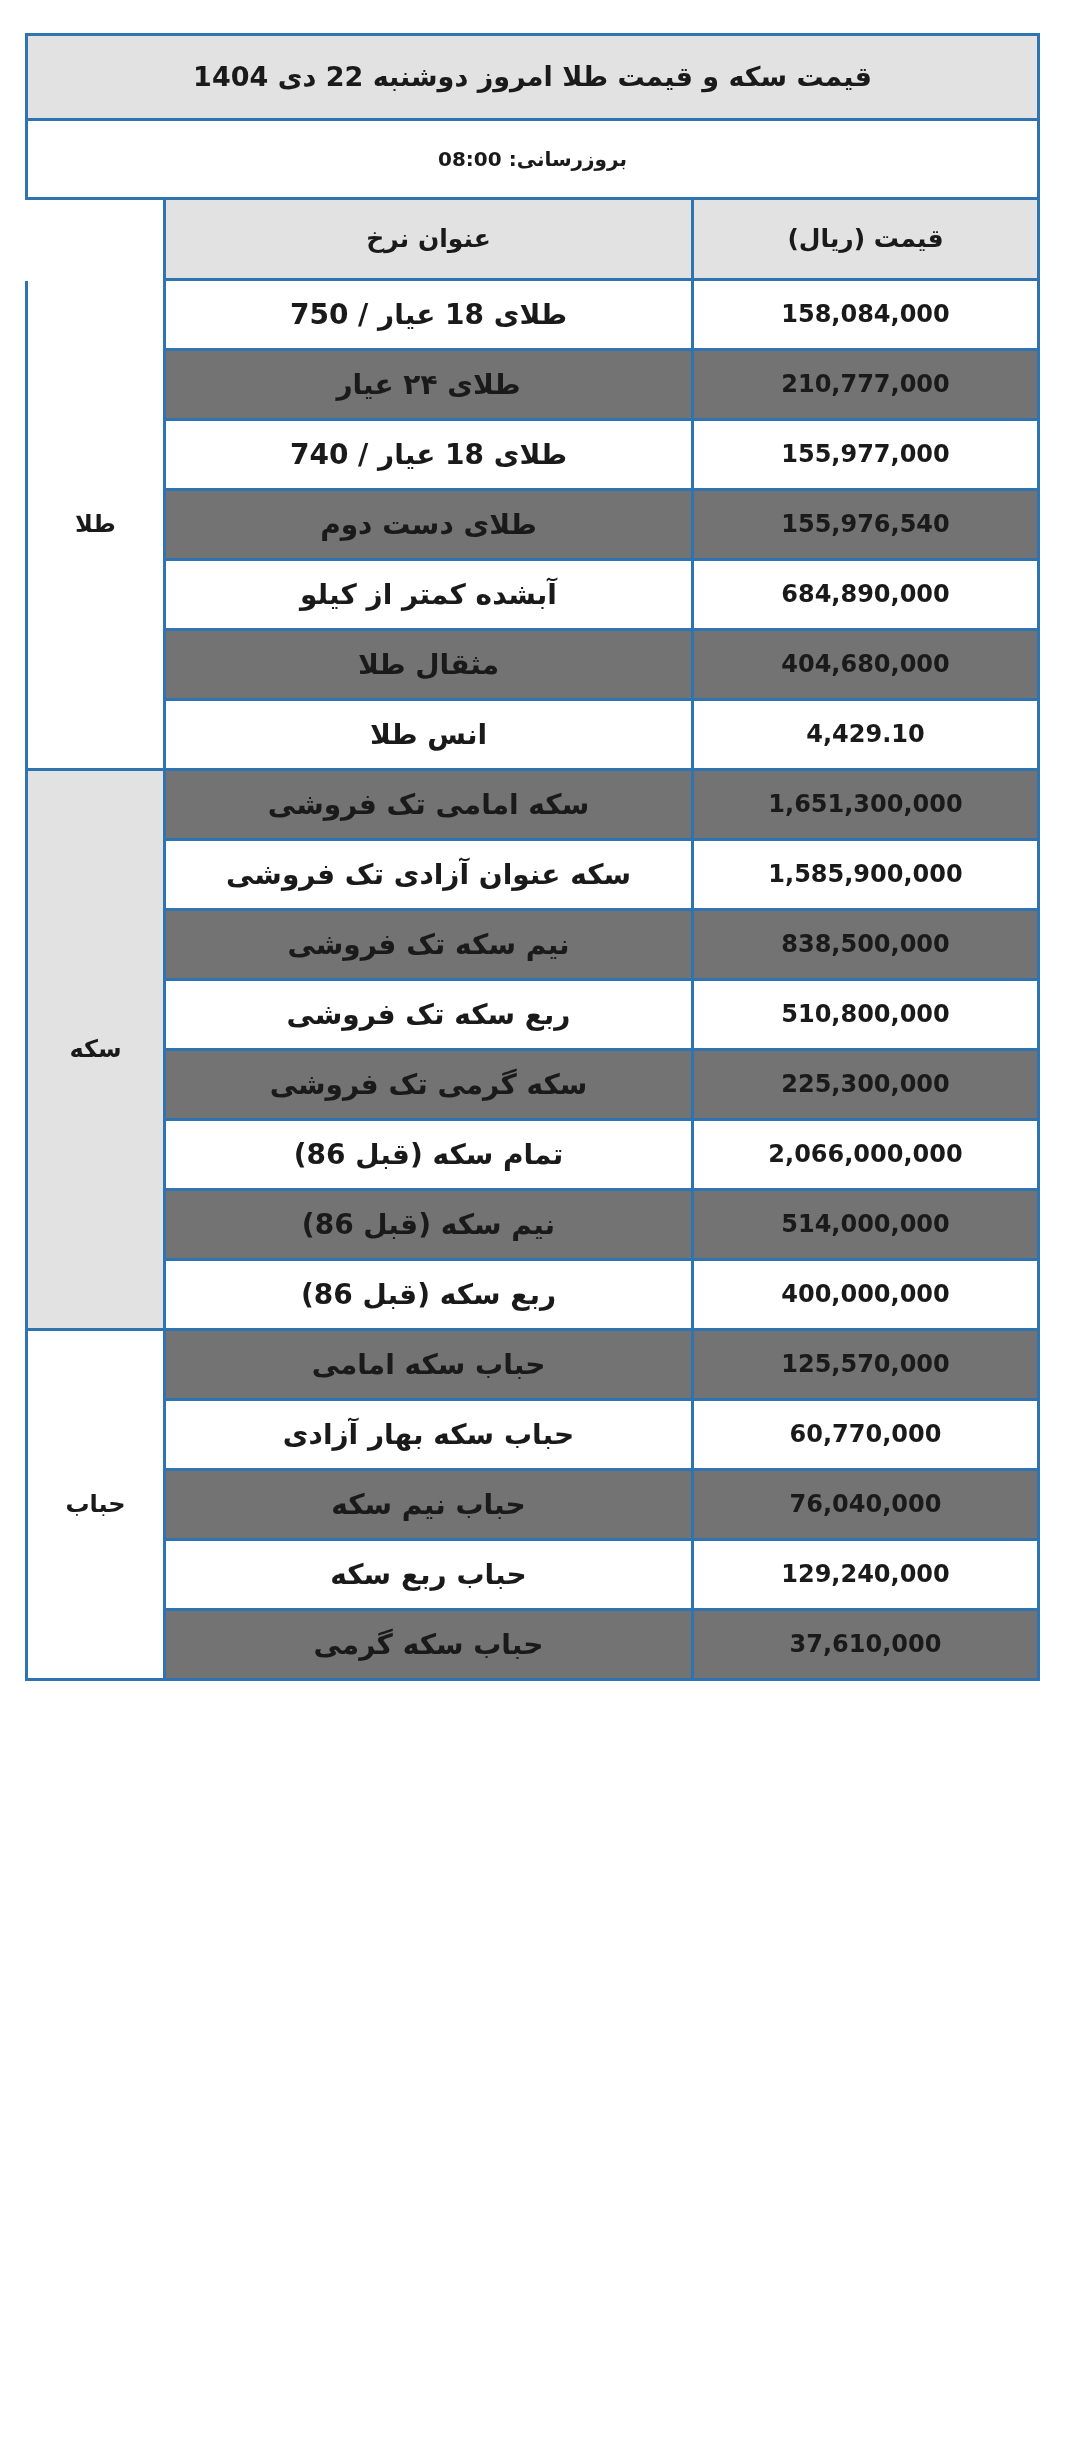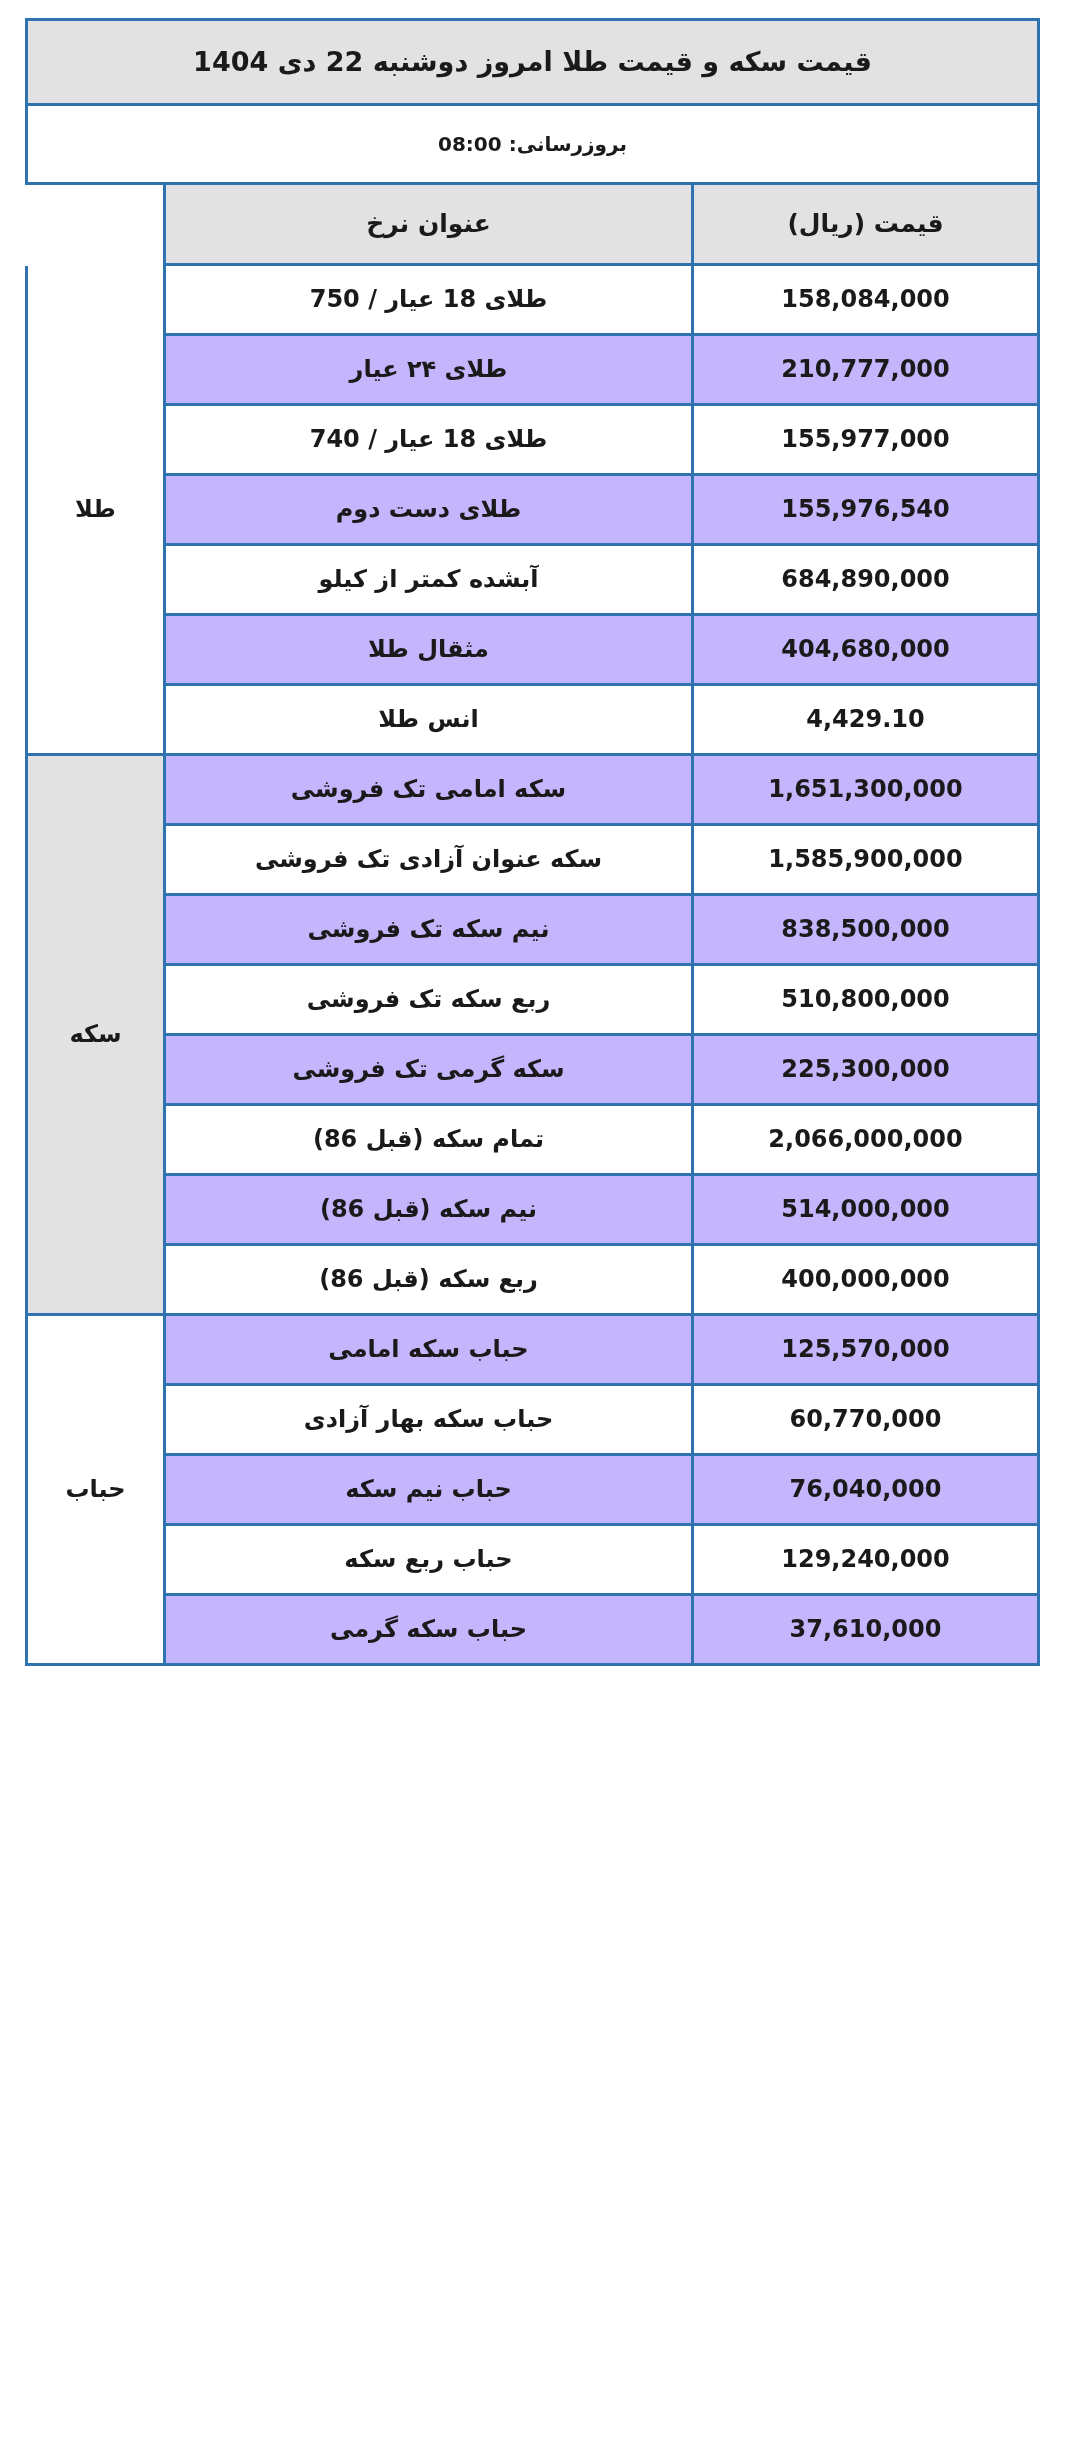--- a/index.html
+++ b/index.html
@@ -12,21 +12,21 @@
     height: 2444px;
     font-family: "DejaVu Sans", "Liberation Sans", sans-serif;
     overflow: hidden;
   }
 
   .page {
     position: relative;
     width: 1068px;
     height: 2392px;
     box-sizing: border-box;
-    padding: 18px 28px 14px 28px;
+    padding: 33px 28px 14px 28px;
   }
 
   table.rates {
     width: 1012px;
     border-collapse: collapse;
     table-layout: fixed;
     direction: rtl;
   }
 
   table.rates td {
@@ -56,25 +56,25 @@
     font-size: 20px;
   }
 
   .head-cell {
     background: #e2e2e2;
     height: 76px;
     font-size: 25px;
   }
 
   .row-light td { background: #ffffff; }
-  .row-dark  td { background: #c4b5fd; }
+  .row-dark  td { background: #737373; }
 
   td.name-cell {
     height: 67px;
-    font-size: 24px;
+    font-size: 28px;
     padding: 0 10px;
   }
   td.price-cell {
     height: 67px;
     font-size: 24px;
     padding: 0 10px;
     direction: ltr;
   }
   td.cat-cell {
     font-size: 24px;

